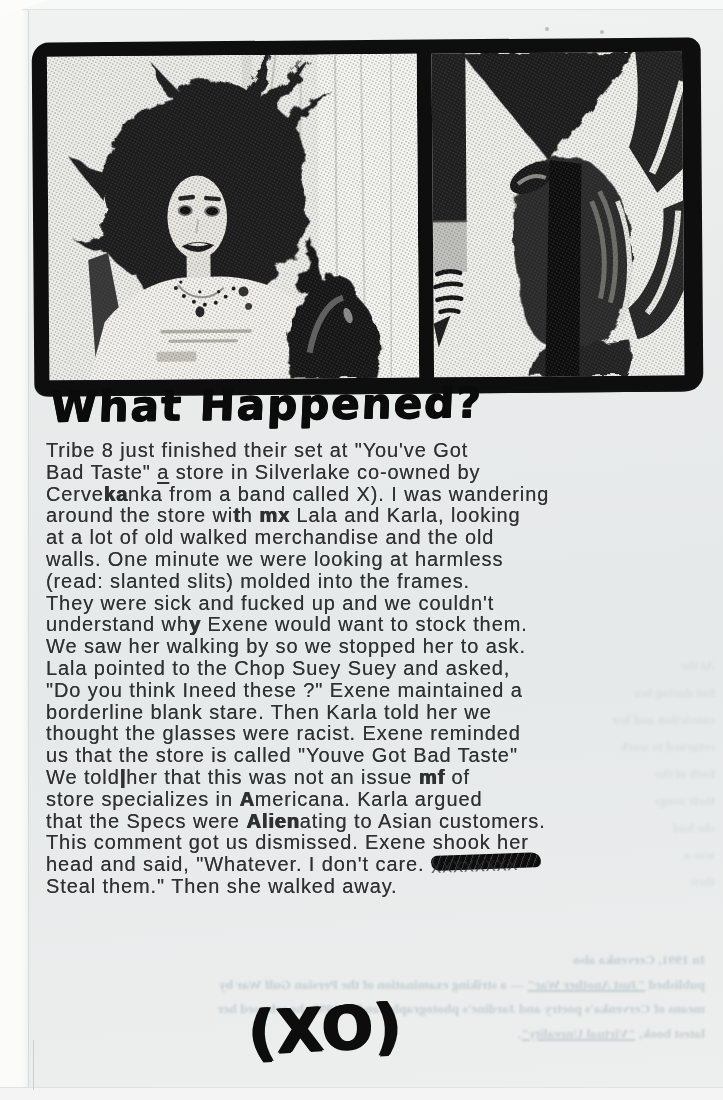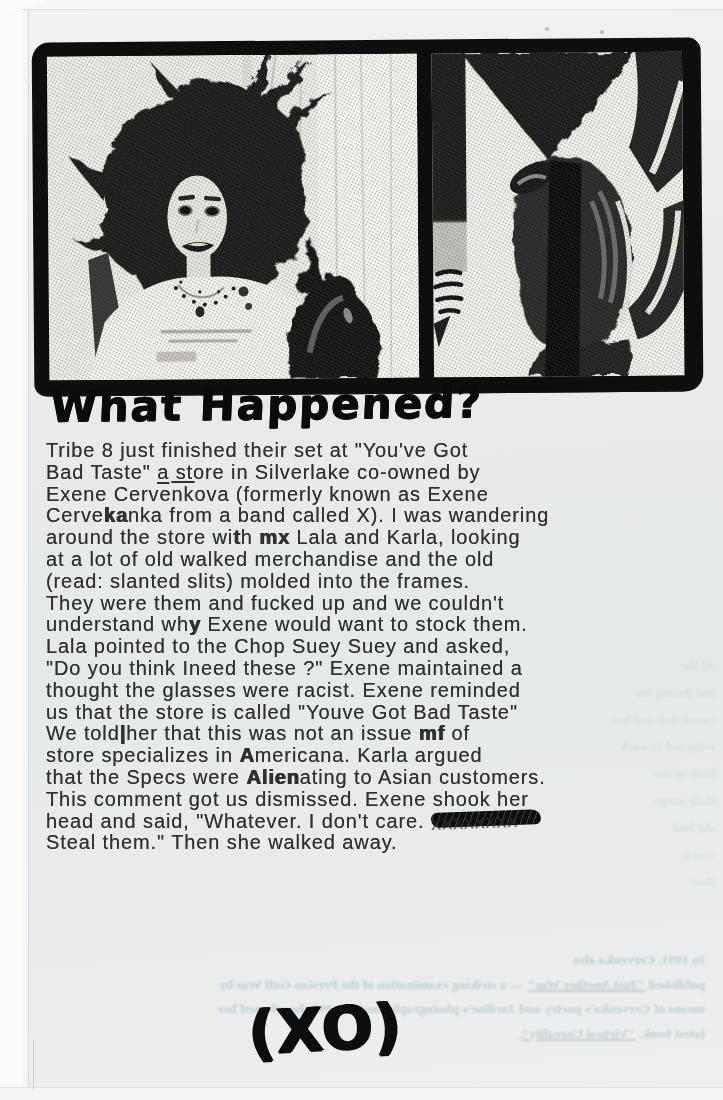--- a/index.html
+++ b/index.html
@@ -228,29 +228,31 @@
 
       <rect width="252" height="326" fill="url(#dots2)" opacity="0.45"></rect>
     </svg>
   </div>
 
   <h1 class="title">What Happened?</h1>
 
   <div class="body-text">
       <div class="line">Tribe 8 just finished their set at "You've Got</div>
       <div class="line">Bad Taste" <u>a</u> store in Silverlake co-owned by</div>
-      <div class="line">Exene Cerve<span class="ovl">nk</span>ova (formerly known as Exene</div>
       <div class="line">Cerve<b>ka</b>nka from a band called X). I was wandering</div>
       <div class="line">around the store wi<b>t</b>h <b>mx</b> Lala and Karla, looking</div>
       <div class="line">at a lot of old walked merchandise and the old</div>
+      <div class="line">walls. One minute we were looking at harmless</div>
       <div class="line">(read: slanted slits) molded into the frames.</div>
-      <div class="line">They were them and fucked up and we couldn't</div>
+      <div class="line">They were sick and fucked up and we couldn't</div>
       <div class="line">understand wh<b>y</b> Exene would want to stock them.</div>
+      <div class="line">We saw her walking by so we stopped her to ask.</div>
       <div class="line">Lala pointed to the Chop Suey Suey and asked,</div>
       <div class="line">"Do you think Ineed these ?" Exene maintained a</div>
+      <div class="line">borderline blank stare. Then Karla told her we</div>
       <div class="line">thought the glasses were racist. Exene reminded</div>
       <div class="line">us that the store is called "Youve Got Bad Taste"</div>
       <div class="line">We told<b>|</b>her that this was not an issue <b>mf</b> of</div>
       <div class="line">store specializes in <b>A</b>mericana. Karla argued</div>
       <div class="line">that the Specs were <b>Alien</b>ating to Asian customers.</div>
       <div class="line">This comment got us dismissed. Exene shook her</div>
       <div class="line">head and said, "Whatever. I don't care. <span class="scribble">xxxxxxxx</span></div>
       <div class="line">Steal them." Then she walked away.</div>
     </div>
 

